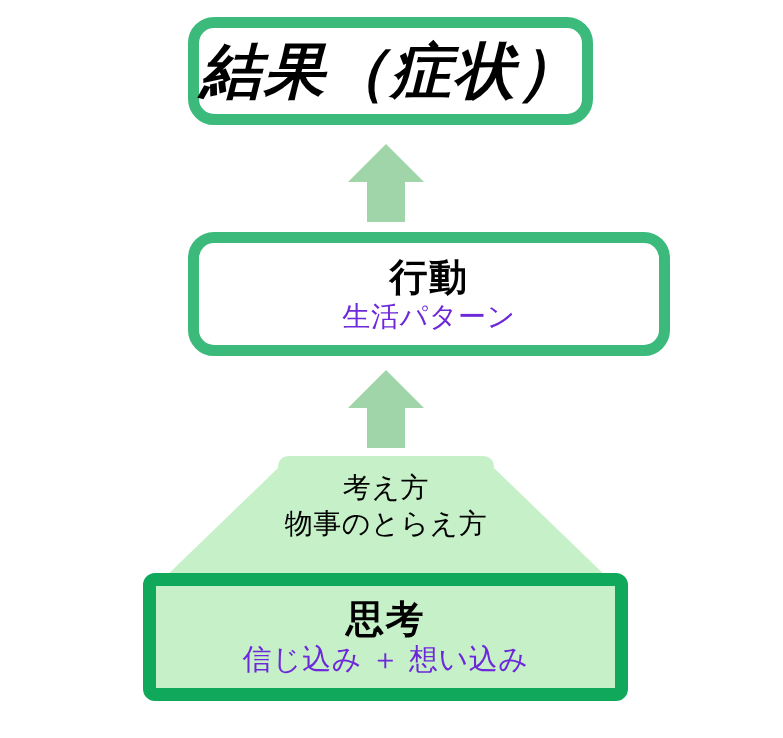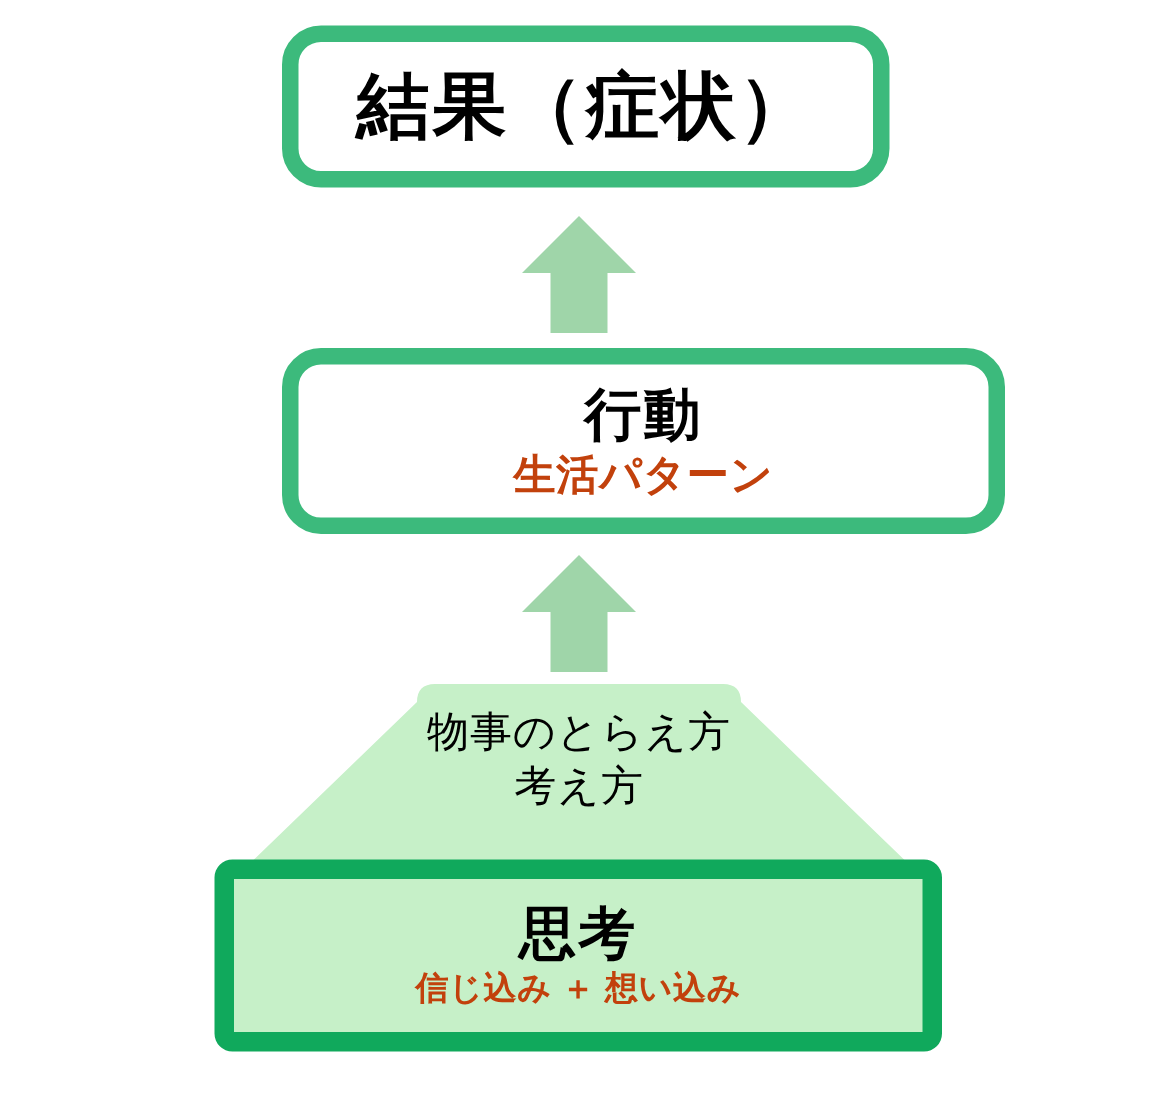--- a/index.html
+++ b/index.html
@@ -65,30 +65,30 @@
     background: var(--fill-light, #c6f0c8);
     z-index: 3;
   }
 
   .node-title {
     font-weight: bold;
     color: #000000;
     letter-spacing: 0.04em;
   }
   .node-subtitle {
-    font-weight: bold;
-    color: #c2410c;
+    font-weight: normal;
+    color: #6d28d9;
     letter-spacing: 0.02em;
   }
 
-  #node-result .node-title  { font-size: 49px; }
+  #node-result .node-title  { font-size: 61px; font-style: italic; }
   #node-behavior .node-title { font-size: 38px; margin-bottom: 2px; }
   #node-behavior .node-subtitle { font-size: 28px; }
   #node-thought .node-title { font-size: 38px; margin-bottom: 2px; }
-  #node-thought .node-subtitle { font-size: 22px; }
+  #node-thought .node-subtitle { font-size: 29px; }
 
   
   .flow-arrow {
     position: absolute;
     width: 76px;
     height: 78px;
     z-index: 2;
   }
   #arrow-behavior-to-result { left: 348px; top: 144px; }
   #arrow-thought-to-behavior { left: 348px; top: 370px; }
@@ -156,22 +156,22 @@
       <path d="M 118 14
                Q 118 2 130 2
                L 322 2
                Q 334 2 334 14
                L 452 128
                L 0 128 Z" fill="#c6f0c8"></path>
     </svg>
   </div>
 
   <div id="trapezoid-label">
+    <span class="trapezoid-line">考え方</span>
     <span class="trapezoid-line">物事のとらえ方</span>
-    <span class="trapezoid-line">考え方</span>
   </div>
 
   <div class="node-box" id="node-thought">
     <div class="node-title">思考</div>
     <div class="node-subtitle">信じ込み ＋ 想い込み</div>
   </div>
 
 </div>
 
 </body></html>

